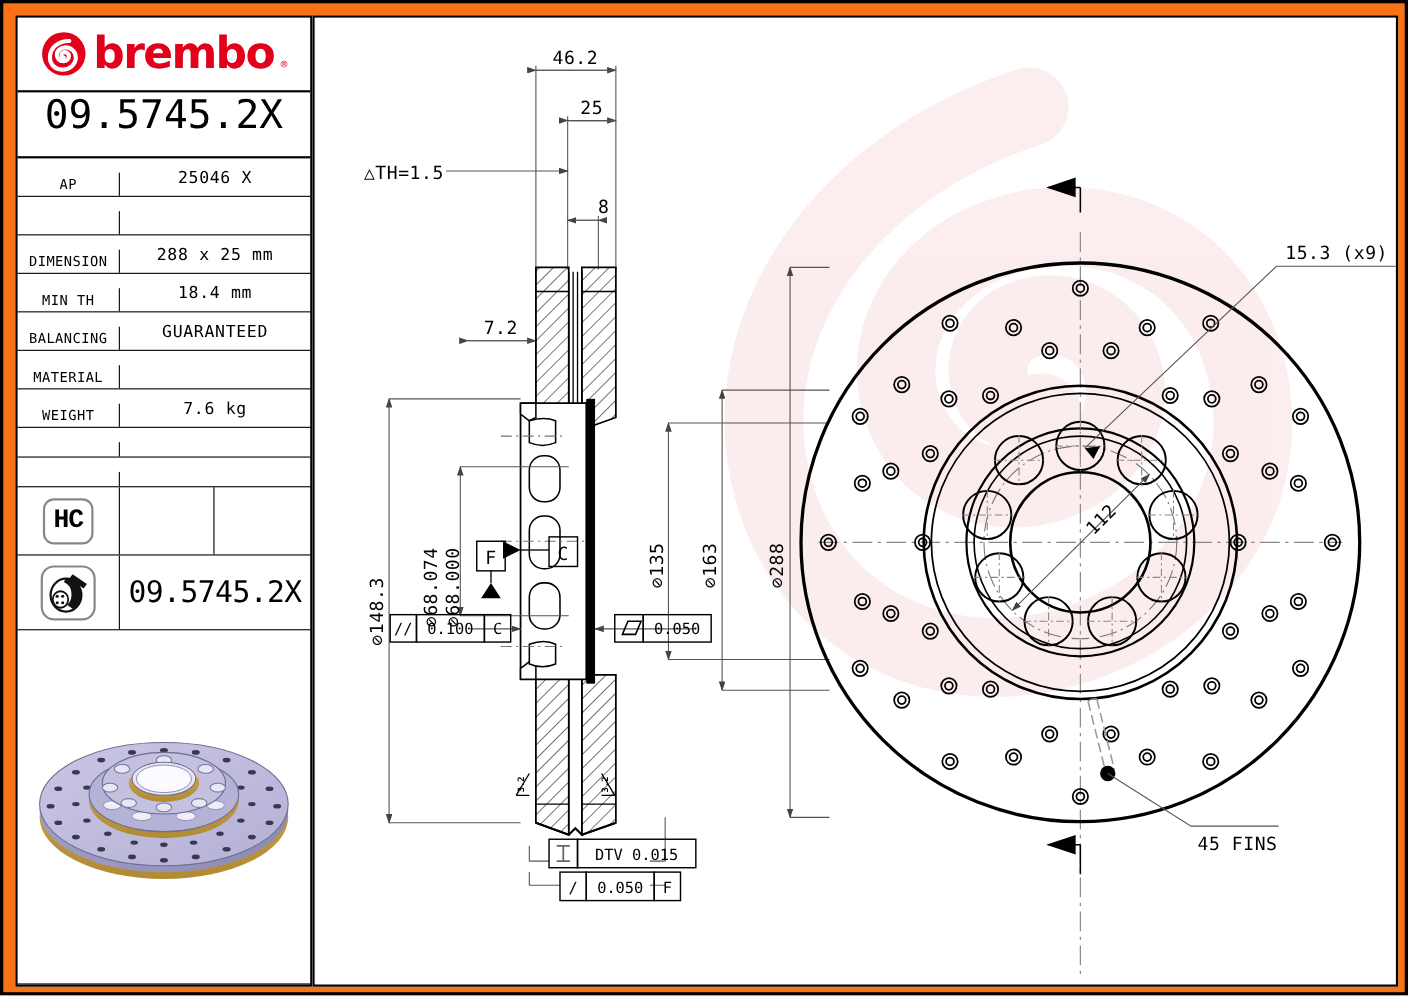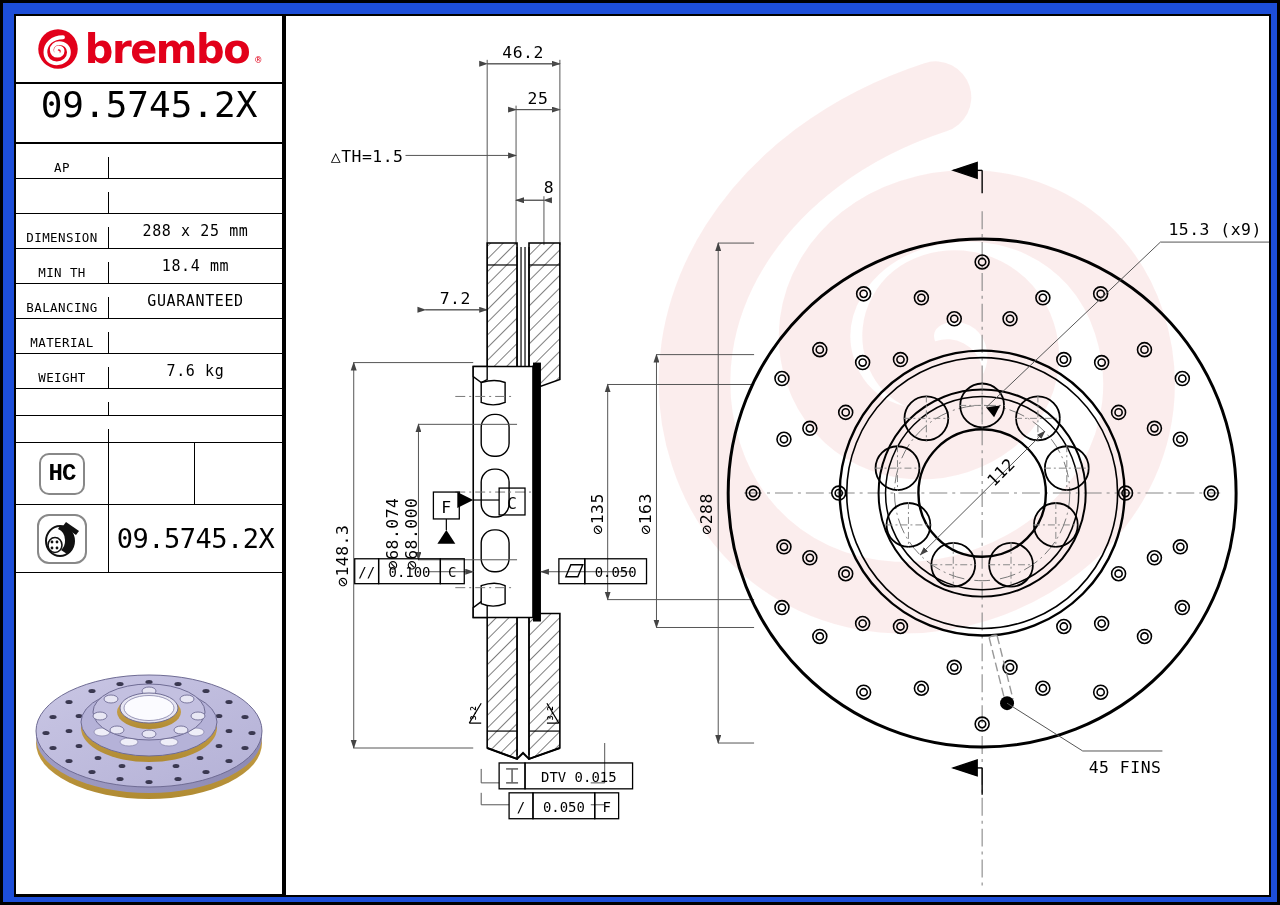--- a/index.html
+++ b/index.html
@@ -5,21 +5,21 @@
   * { box-sizing: border-box; margin: 0; padding: 0; }
   html, body {
     width: 1280px; height: 905px;
     background: #ffffff;
     font-family: "DejaVu Sans Mono", monospace;
     overflow: hidden;
   }
   #sheet {
     position: relative;
     width: 1280px; height: 905px;
-    background: #1d4ed8;
+    background: #f97316;
     border: 3px solid #000;
   }
 
   
   #panel {
     position: absolute; left: 11px; top: 11px;
     width: 270px; height: 883px;
     border: 2px solid #000;
     background: #fff;
     display: flex; flex-direction: column;
@@ -120,20 +120,21 @@
         <span id="logo-reg">®</span>
       </div>
     </div>
 
     <div class="prow" id="code-row">
       <span class="big-code">09.5745.2X</span>
     </div>
 
     <div class="prow h35">
       <div class="pcell-l">AP</div>
+      <div class="pcell-r">25046 X</div>
     </div>
 
     <div class="prow h35">
       <div class="pcell-l"></div>
       <div class="pcell-r"></div>
     </div>
 
     <div class="prow h35">
       <div class="pcell-l">DIMENSION</div>
       <div class="pcell-r">288 x 25 mm</div>

